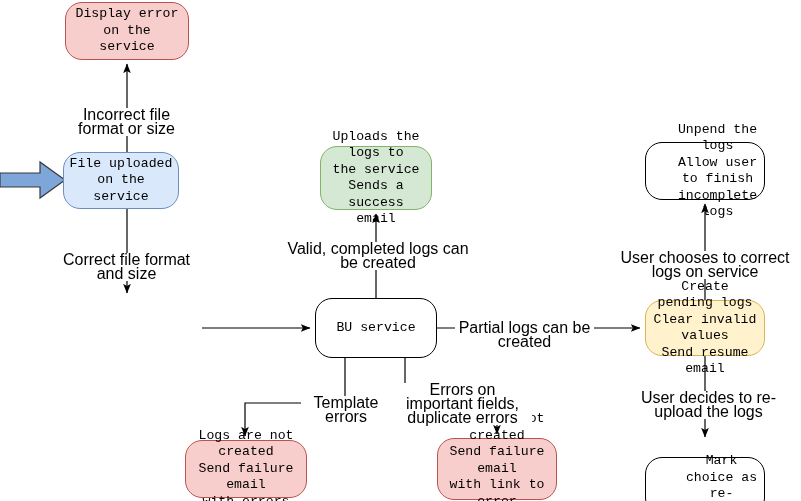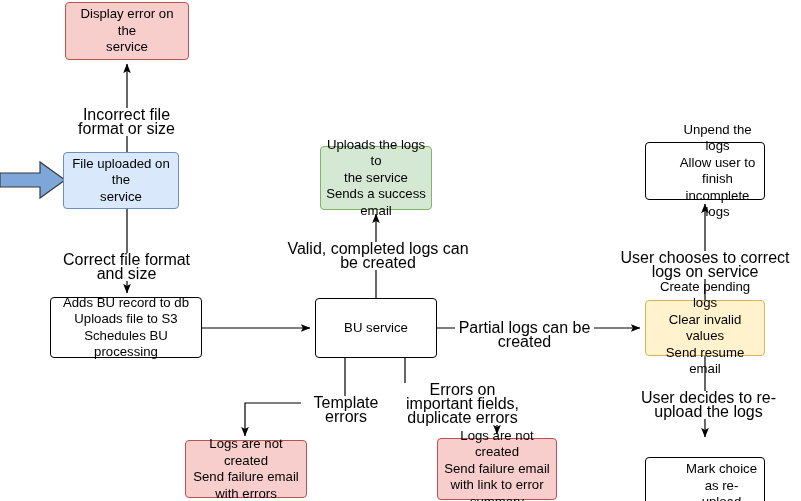--- a/index.html
+++ b/index.html
@@ -20,32 +20,33 @@
     left: 0;
     top: 0;
     width: 801px;
     height: 501px;
     pointer-events: none;
   }
   .node {
     position: absolute;
     box-sizing: border-box;
     border: 1px solid #000000;
-    border-radius: 4px;
+    border-radius: 17px;
     display: flex;
     align-items: center;
     justify-content: center;
     text-align: center;
     font-size: 13.2px;
     line-height: 16.5px;
     color: #000000;
     background: #ffffff;
     padding: 2px 4px;
     white-space: pre-line;
     z-index: 2;
+    font-family: Liberation Mono, monospace;
   }
   .node.pink   { background: #f8cecc; border-color: #b85450; }
   .node.blue   { background: #dae8fc; border-color: #6c8ebf; }
   .node.green  { background: #d5e8d4; border-color: #82b366; }
   .node.yellow { background: #fff2cc; border-color: #d6b656; }
   .node.plain  { background: #ffffff; border-color: #000000; }
 
   .edge-label {
     position: absolute;
     font-size: 16px;
@@ -97,23 +98,20 @@
   <div class="start-arrow" id="entry-arrow" style="left: 0px; top: 160px;">
     <svg width="66" height="40" viewBox="0 0 66 40" xmlns="http://www.w3.org/2000/svg">
       <polygon points="0,13 40,13 40,2 65,20 40,38 40,27 0,27" fill="#7ea6d9" stroke="#36393d" stroke-width="1.2"></polygon>
     </svg>
   </div>
 
   <div class="node pink" id="n-display-error" style="left: 65px; top: 2px; width: 124px; height: 58px;">Display error on the
 service</div>
   <div class="node blue" id="n-file-uploaded" style="left: 63px; top: 152px; width: 116px; height: 57px;">File uploaded on the
 service</div>
-  <div class="node plain" id="n-adds-bu-record" style="left: 50px; top: 297px; width: 152px; height: 61px;">Adds BU record to db
-Uploads file to S3
-Schedules BU processing</div>
   <div class="node green" id="n-uploads-logs" style="left: 320px; top: 146px; width: 112px; height: 64px;">Uploads the logs to
 the service
 Sends a success
 email</div>
   <div class="node plain" id="n-bu-service" style="left: 315px; top: 298px; width: 122px; height: 60px;">BU service</div>
   <div class="node pink" id="n-logs-not-created-a" style="left: 185px; top: 440px; width: 122px; height: 58px;">Logs are not created
 Send failure email
 with errors</div>
   <div class="node pink" id="n-logs-not-created-b" style="left: 437px; top: 438px; width: 120px; height: 62px;">Logs are not created
 Send failure email

